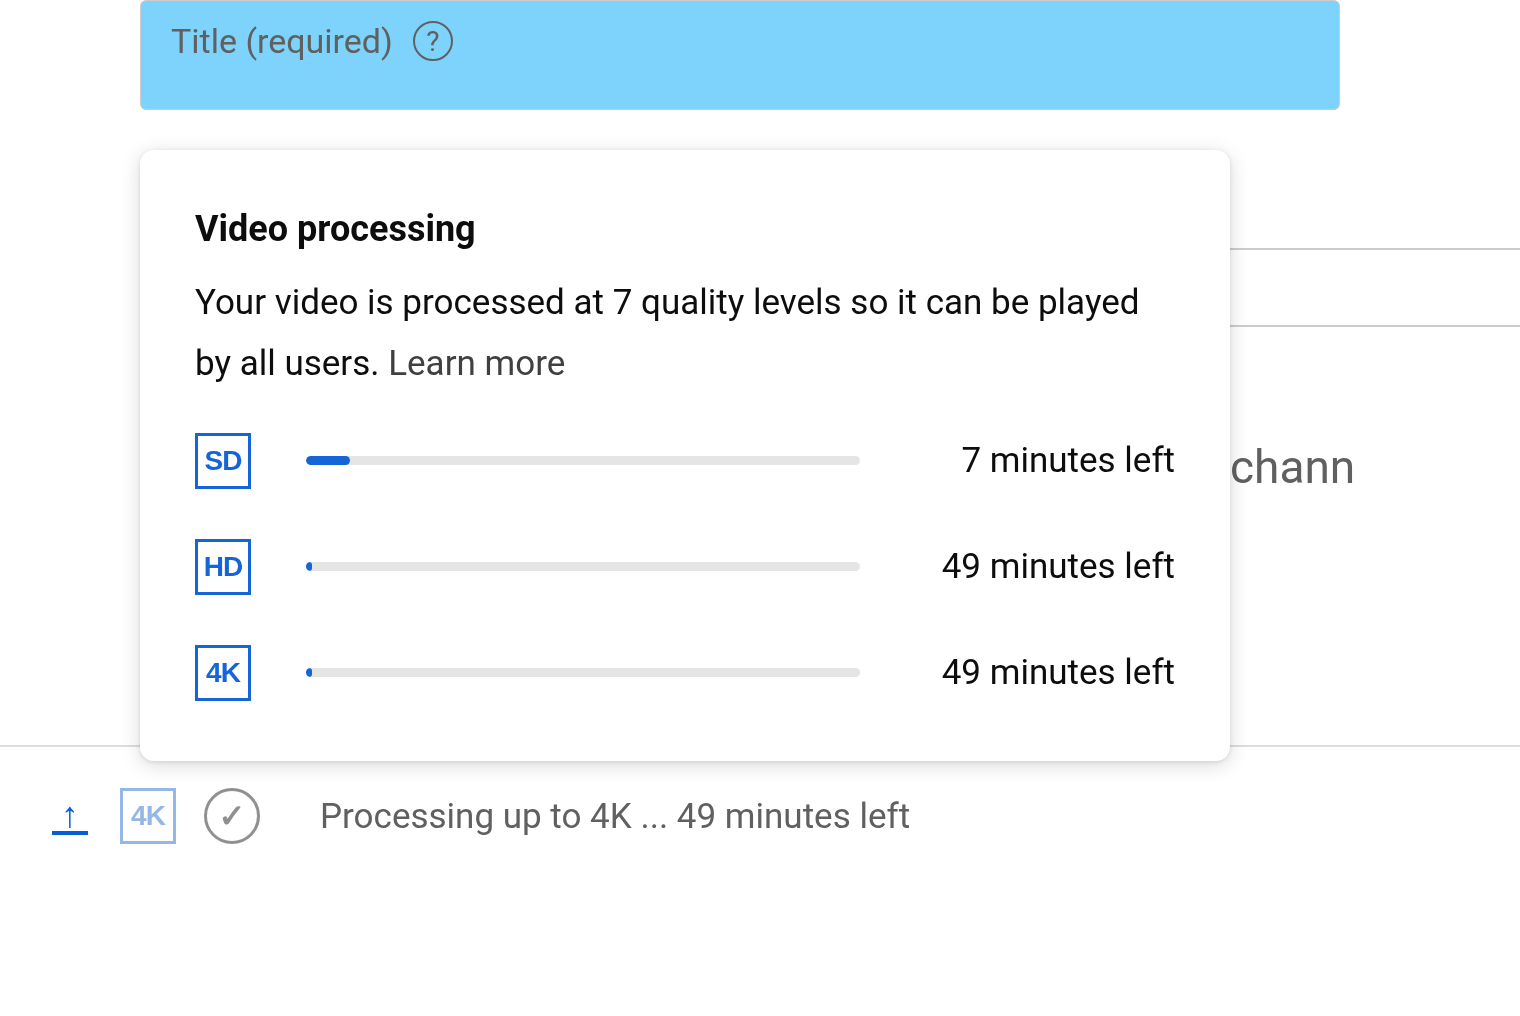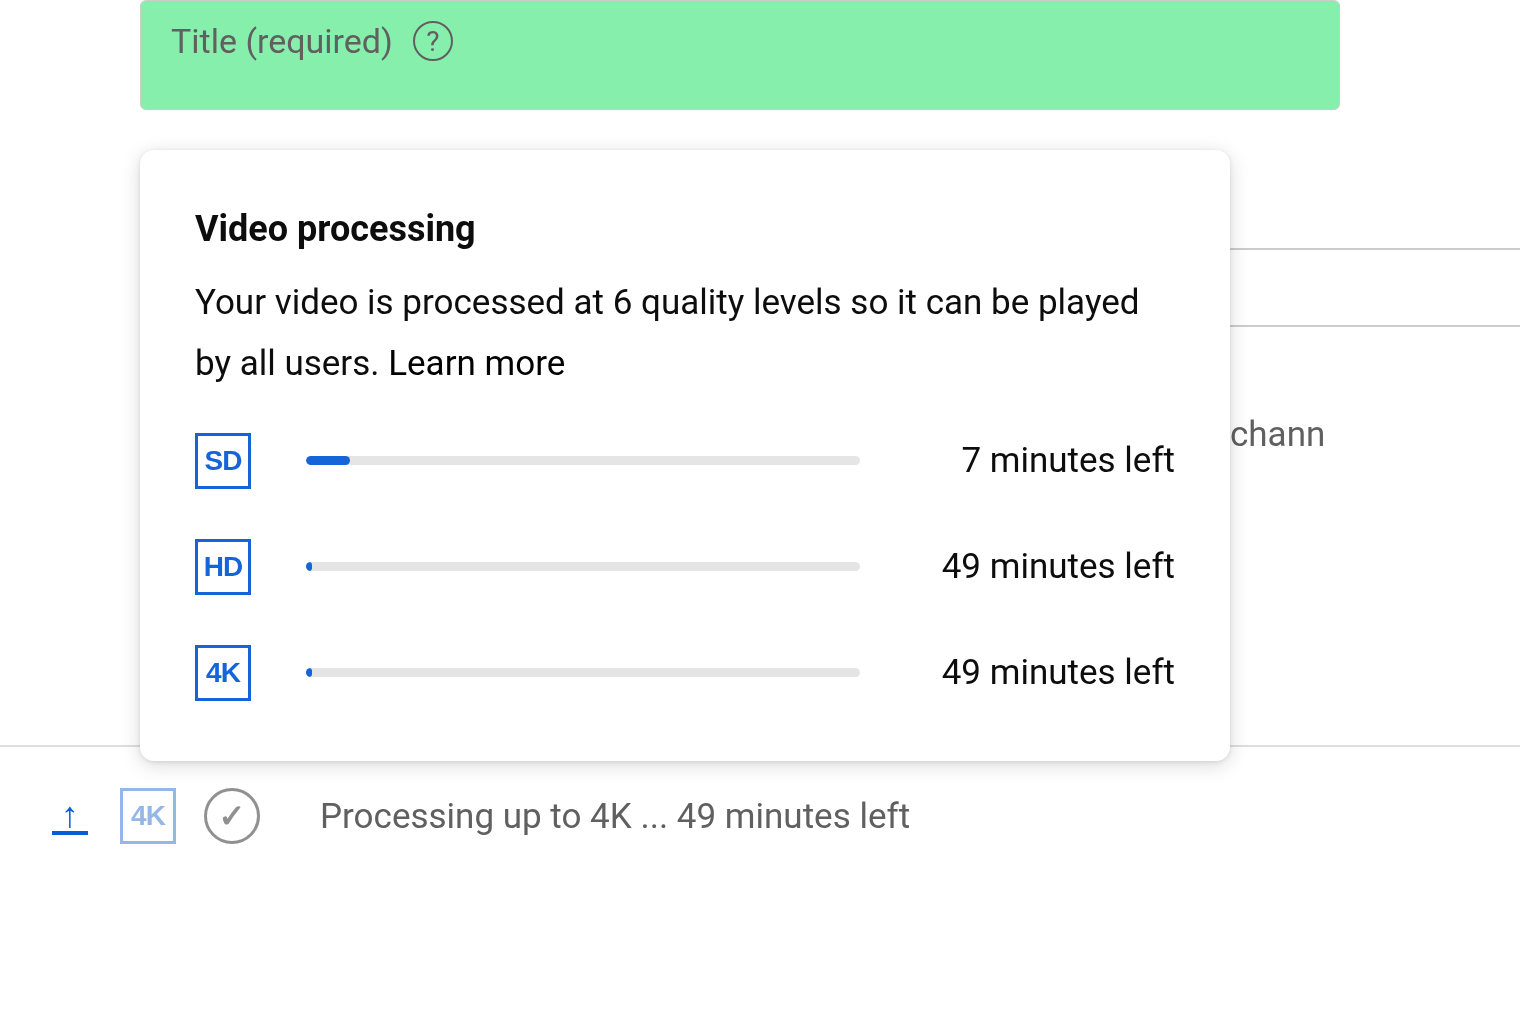--- a/index.html
+++ b/index.html
@@ -16,21 +16,21 @@
       overflow: hidden;
     }
     .title-field {
       position: absolute;
       left: 140px;
       top: 0;
       width: 1200px;
       border: 1.5px solid #ccc;
       border-radius: 6px;
       padding: 20px 30px 30px 30px;
-      background: #86efac;
+      background: #7dd3fc;
     }
     .title-label-row {
       display: flex;
       align-items: center;
       gap: 20px;
       margin-bottom: 18px;
     }
     .title-label {
       font-size: 34px;
       color: #606060;
@@ -71,21 +71,21 @@
       margin-bottom: 22px;
     }
     .popup-desc {
       font-size: 35px;
       color: #0d0d0d;
       line-height: 1.75;
       margin-bottom: 38px;
       font-weight: 400;
     }
     .learn-more {
-      color: #000000;
+      color: #404040;
       text-decoration: none;
     }
     .quality-row {
       display: flex;
       align-items: center;
       margin-bottom: 50px;
     }
     .quality-row:last-child {
       margin-bottom: 0;
     }
@@ -120,22 +120,22 @@
     .time-left {
       font-size: 35px;
       color: #0d0d0d;
       font-weight: 400;
       min-width: 260px;
       text-align: right;
     }
     .background-text {
       position: absolute;
       left: 1230px;
-      top: 414px;
-      font-size: 35px;
+      top: 440px;
+      font-size: 46px;
       color: #606060;
     }
     .bg-line {
       position: absolute;
       left: 1230px;
       height: 1.5px;
       background: #ccc;
       width: 300px;
     }
     .bottom-divider {
@@ -217,21 +217,21 @@
   </div>
 </div>
 
 <div class="bg-line" style="top:248px;"></div>
 <div class="bg-line" style="top:325px;"></div>
 <div class="background-text">chann</div>
 
 <div class="popup">
   <div class="popup-title">Video processing</div>
   <div class="popup-desc">
-    <span>Your video is processed at 6 quality levels so it can be played by all users. </span><a href="#" class="learn-more">Learn more</a>
+    <span>Your video is processed at 7 quality levels so it can be played by all users. </span><a href="#" class="learn-more">Learn more</a>
   </div>
 
   <div class="quality-row">
     <div class="quality-badge">SD</div>
     <div class="progress-bar">
       <div class="progress-fill" style="width:8%"></div>
     </div>
     <div class="time-left">7 minutes left</div>
   </div>
 

